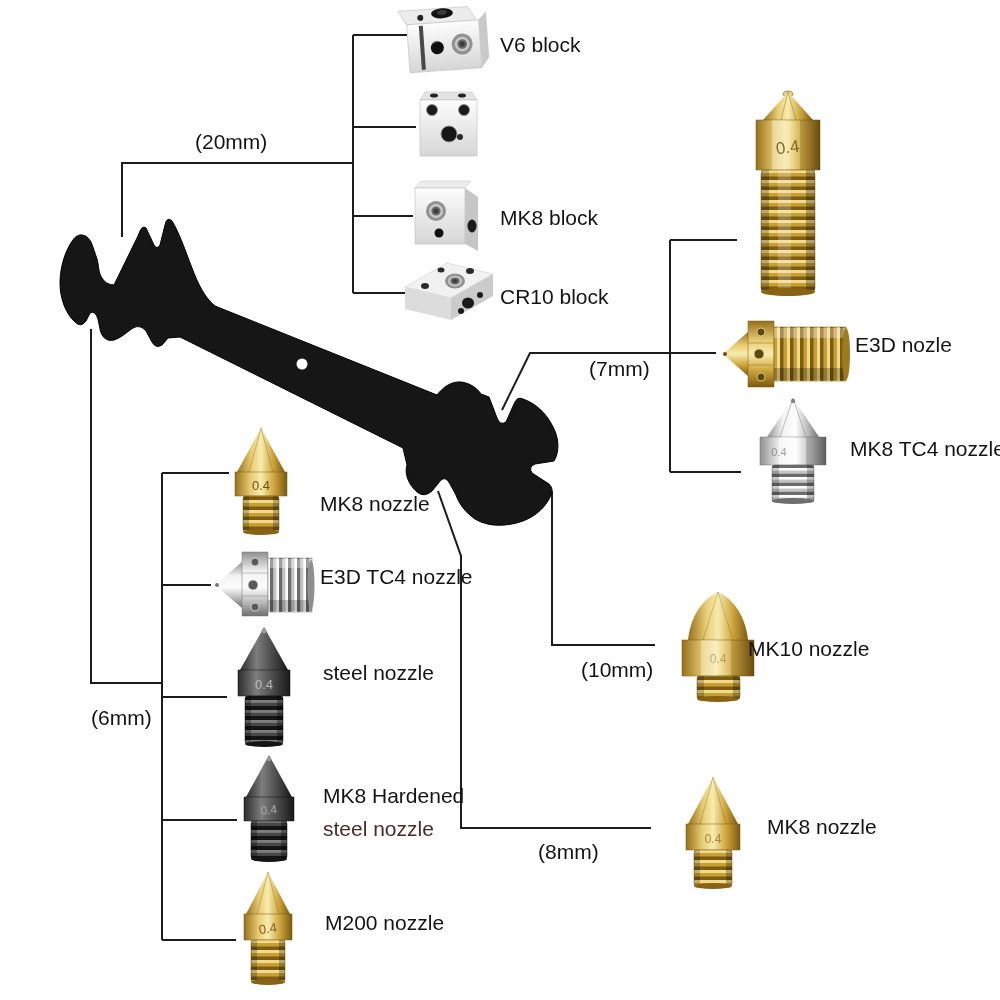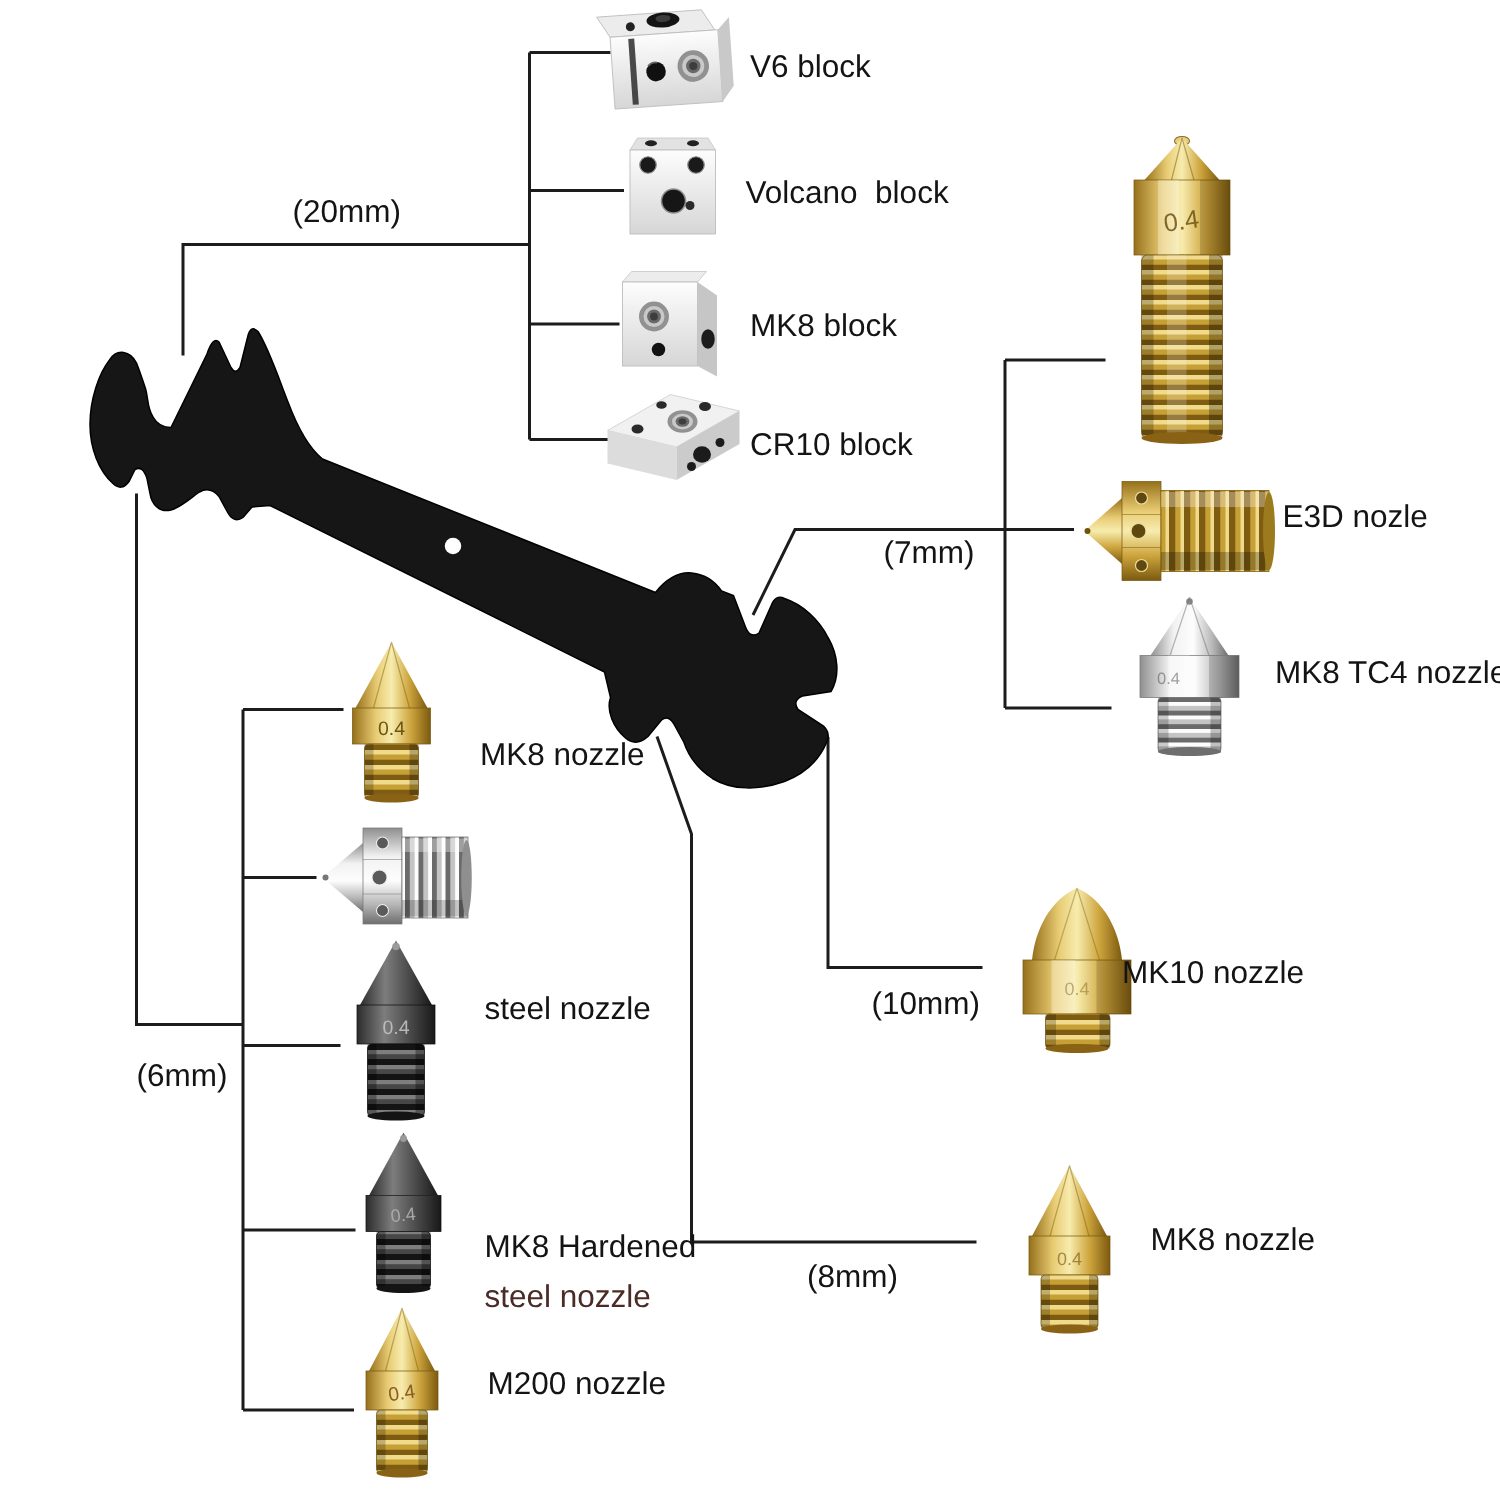--- a/index.html
+++ b/index.html
@@ -1,20 +1,20 @@
 <!DOCTYPE html>
 <html><head>
 <meta charset="utf-8">
 <style>
   html,body{margin:0;padding:0;background:#fff;}
   .stage{position:relative;width:1000px;height:1000px;background:#fff;overflow:hidden;
          font-family:"Liberation Sans",sans-serif;}
   .art{position:absolute;left:0;top:0;width:1000px;height:1000px;}
   .lbl{position:absolute;font-size:21px;line-height:35px;color:#141414;white-space:pre;}
-  .lh33{line-height:33px;margin-top:36px;}
+  .lh33{line-height:33px;}
   .red2{color:#4a2b26;}
 </style>
 </head>
 <body>
 
 <div class="stage">
 
 <svg class="art" viewBox="0 0 1000 1000" xmlns="http://www.w3.org/2000/svg">
   <defs>
     <linearGradient id="gB" x1="0" y1="0" x2="1" y2="0">
@@ -284,28 +284,28 @@
     <rect x="686" y="824" width="54" height="26" fill="url(#gB)" stroke="#7a5a10" stroke-width=".5"></rect>
     <text x="713" y="843" font-size="12" text-anchor="middle" fill="#7c5a14" opacity=".65">0.4</text>
     <rect x="694" y="850" width="38" height="36" rx="3" fill="url(#pB)" stroke="#7a5a10" stroke-width=".5"></rect>
     <rect x="694" y="850" width="6" height="36" fill="#000" opacity=".2"></rect>
     <rect x="726" y="850" width="6" height="36" fill="#000" opacity=".24"></rect>
     <ellipse cx="713" cy="886" rx="19" ry="3" fill="#8a6215"></ellipse>
   </g>
 </svg>
 
 <div class="lbl" style="left:500px;top:27px">V6 block</div>
-<div class="lbl" style="left:497px;top:111px">Volcano  block</div>
 <div class="lbl" style="left:500px;top:200px">MK8 block</div>
 <div class="lbl" style="left:500px;top:279px">CR10 block</div>
 
 <div class="lbl" style="left:855px;top:327px">E3D nozle</div>
 <div class="lbl" style="left:850px;top:431px">MK8 TC4 nozzle</div>
 
 <div class="lbl" style="left:320px;top:486px">MK8 nozzle</div>
+<div class="lbl" style="left:320px;top:559px">E3D TC4 nozzle</div>
 <div class="lbl" style="left:323px;top:655px"><span style="display:block">steel nozzle</span></div>
 <div class="lbl lh33" style="left:323px;top:779px"><span style="display:block">MK8 Hardened</span><span class="red2" style="display:block">steel nozzle</span></div>
 <div class="lbl" style="left:325px;top:905px">M200 nozzle</div>
 
 <div class="lbl" style="left:748px;top:631px">MK10 nozzle</div>
 <div class="lbl" style="left:767px;top:809px">MK8 nozzle</div>
 
 <div class="lbl" style="left:195px;top:124px">(20mm)</div>
 <div class="lbl" style="left:589px;top:351px">(7mm)</div>
 <div class="lbl" style="left:581px;top:652px">(10mm)</div>

